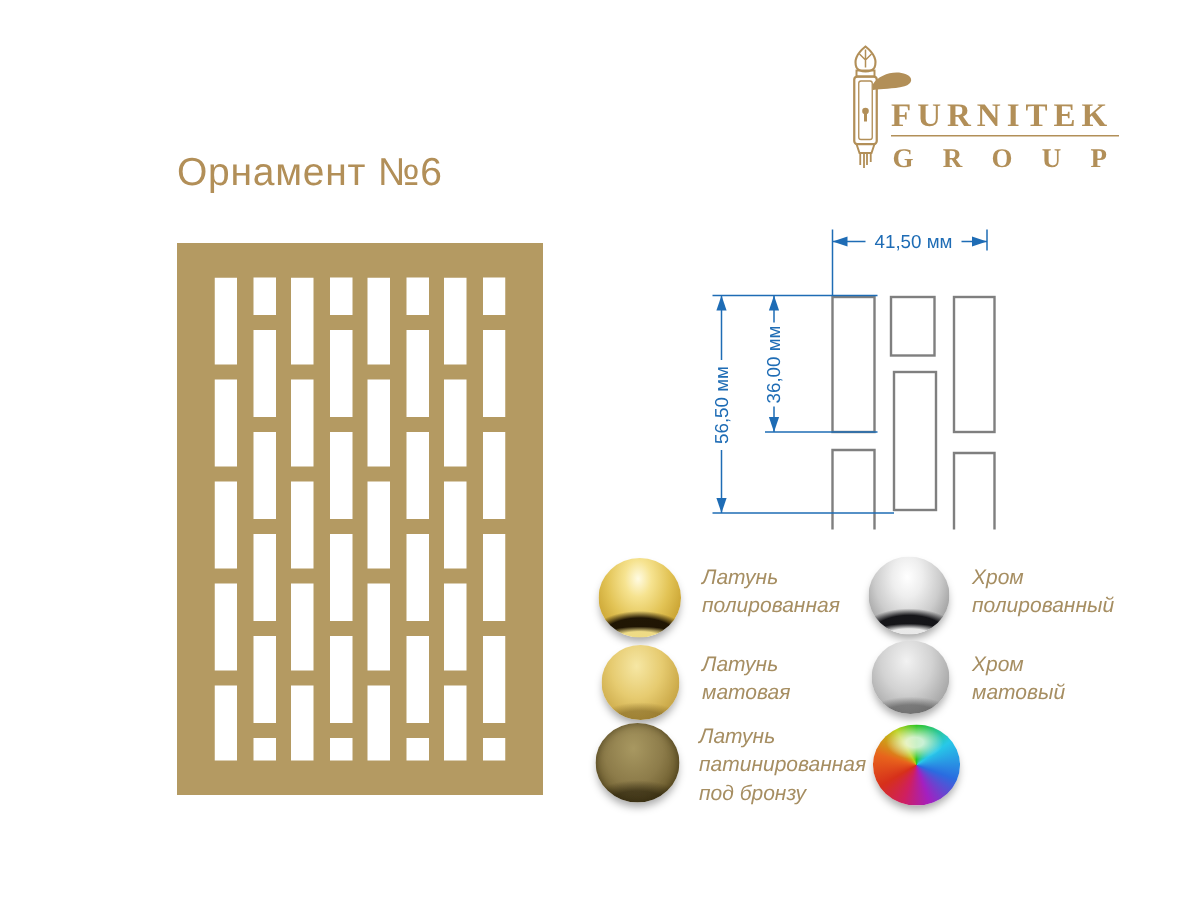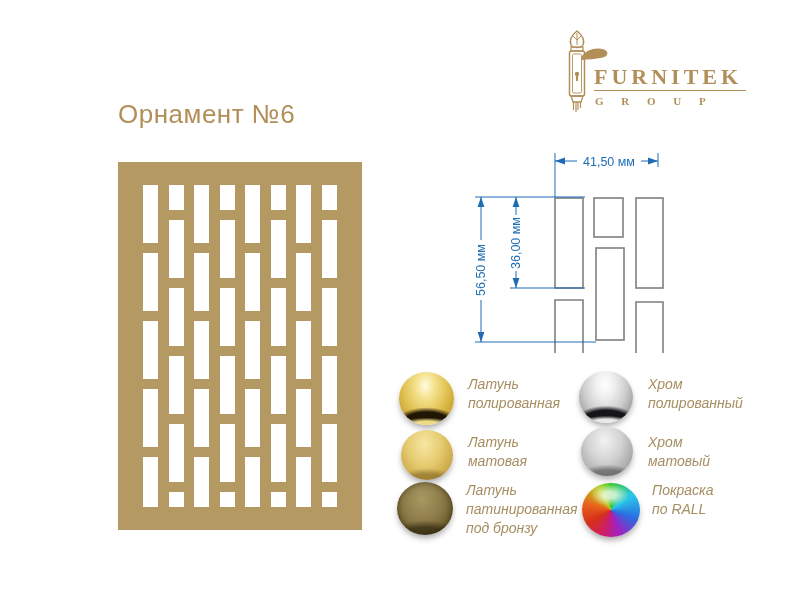--- a/index.html
+++ b/index.html
@@ -24,21 +24,21 @@
   .logo .handle{position:absolute;left:6px;top:4px;}
   .logo .brand{
     position:absolute;left:38px;top:38px;
     font-family:"Liberation Serif", serif;font-weight:bold;
     font-size:22px;color:var(--gold);letter-spacing:4px;white-space:nowrap;
   }
   .logo .rule{position:absolute;left:38px;top:64px;width:152px;height:1px;background:var(--gold);}
   .logo .group{
     position:absolute;left:39px;top:69px;
     font-family:"Liberation Serif", serif;font-weight:bold;
-    font-size:11px;color:var(--gold);letter-spacing:7.5px;white-space:nowrap;
+    font-size:18px;color:var(--gold);letter-spacing:7.5px;white-space:nowrap;
   }
   
   .panel{
     position:absolute;left:118px;top:162px;width:244px;height:368px;
     background:var(--panel);
   }
   .pattern{
     position:absolute;left:25px;top:23px;width:194px;height:322px;
     overflow:hidden;
   }
@@ -224,16 +224,14 @@
 
   <div class="sphere sph-chrome-pol" style="left:579px;top:371px;width:54px;height:52px;"></div>
   <div class="finish-label" style="left:648px;top:375px;">Хром
 полированный</div>
 
   <div class="sphere sph-chrome-mat" style="left:581px;top:427px;width:52px;height:49px;"></div>
   <div class="finish-label" style="left:648px;top:433px;">Хром
 матовый</div>
 
   <div class="sphere sph-ral" style="left:582px;top:483px;width:58px;height:54px;"></div>
-  <div class="finish-label" style="left:652px;top:481px;">Покраска
-по RALL</div>
 
 </div>
 
 </body></html>

